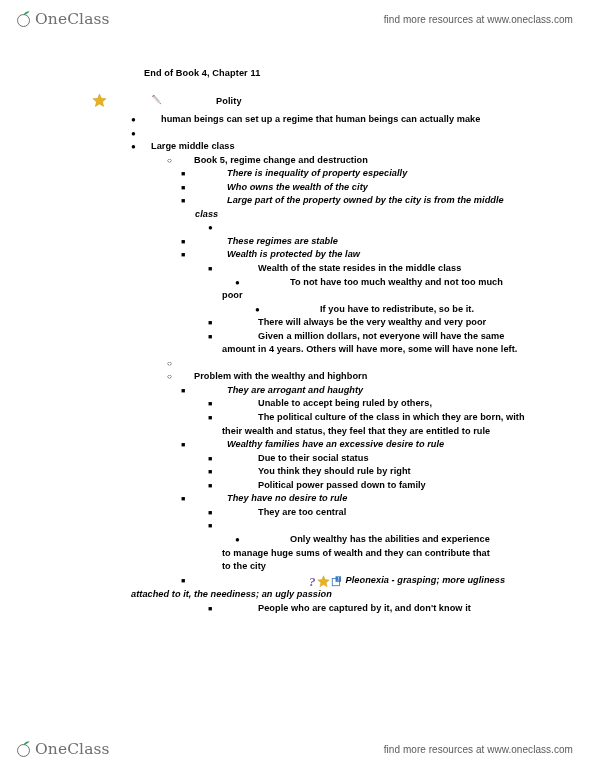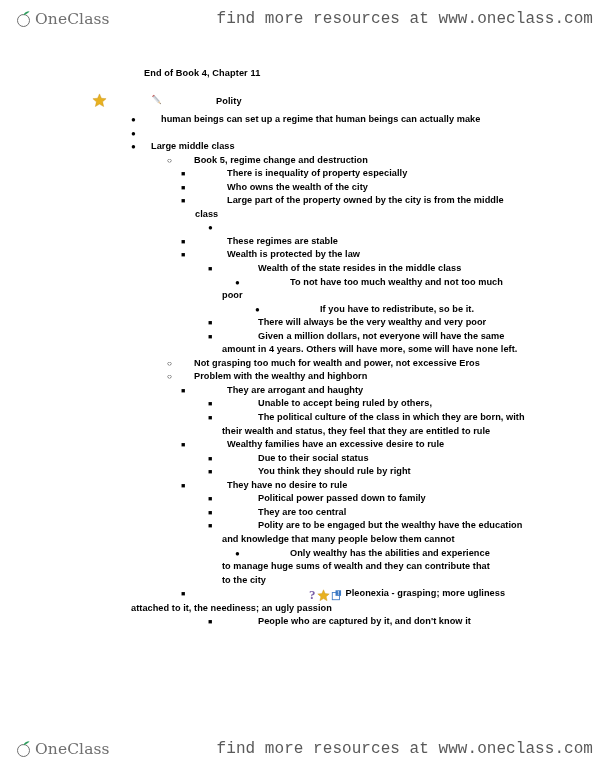--- a/index.html
+++ b/index.html
@@ -60,23 +60,23 @@
   }
   .logo-text {
     font-family: "DejaVu Serif", serif;
     font-size: 15.5px;
     color: #6f6f6f;
     letter-spacing: 0.1px;
     line-height: 17px;
   }
   .brand-tagline {
     position: absolute;
-    right: 2px;
-    font-family: Liberation Mono, monospace;
-    font-size: 16px;
+    right: 22px;
+    font-family: Liberation Sans, sans-serif;
+    font-size: 10px;
     color: #5a5a5a;
     letter-spacing: 0.05px;
   }
 
   
   .doc {
     position: absolute;
     left: 0;
     top: 0;
     width: 595px;
@@ -151,21 +151,21 @@
   }
 
   
   .lvl1 > .bullet { left: 131px; }
   .lvl1 > .row-text { margin-left: 161px; margin-right: 68px; text-indent: 0; }
 
   .lvl2 > .bullet { left: 167px; }
   .lvl2 > .row-text { margin-left: 194px; margin-right: 68px; }
 
   .lvl3 > .bullet { left: 181px; }
-  .lvl3 > .row-text { margin-left: 227px; margin-right: 68px; }
+  .lvl3 > .row-text { margin-left: 227px; margin-right: 68px; font-style: italic; }
 
   .lvl4 > .bullet { left: 208px; }
   .lvl4 > .row-text { margin-left: 258px; margin-right: 68px; }
 
   .lvl5 > .bullet { left: 235px; }
   .lvl5 > .row-text { margin-left: 290px; margin-right: 68px; }
 
   .icons-inline {
     display: inline-flex;
     align-items: center;
@@ -290,21 +290,20 @@
     </div>
 
 
     <div class="row lvl4">
       <span class="bullet square">■</span>
       <span class="row-text" style="margin-left:222px;text-indent:36px;margin-right:64px">Given a million dollars, not everyone will have the same amount in 4 years. Others will have more, some will have none left.</span>
     </div>
 
     <div class="row lvl2">
       <span class="bullet circle">○</span>
-      <span class="row-text">Not grasping too much for wealth and power, not excessive Eros</span>
     </div>
 
     <div class="row lvl2">
       <span class="bullet circle">○</span>
       <span class="row-text">Problem with the wealthy and highborn</span>
     </div>
 
     <div class="row lvl3">
       <span class="bullet square">■</span>
       <span class="row-text">They are arrogant and haughty</span>
@@ -328,38 +327,37 @@
     <div class="row lvl4">
       <span class="bullet square">■</span>
       <span class="row-text">Due to their social status</span>
     </div>
 
     <div class="row lvl4">
       <span class="bullet square">■</span>
       <span class="row-text">You think they should rule by right</span>
     </div>
 
+    <div class="row lvl4">
+      <span class="bullet square">■</span>
+      <span class="row-text">Political power passed down to family</span>
+    </div>
+
     <div class="row lvl3">
       <span class="bullet square">■</span>
       <span class="row-text">They have no desire to rule</span>
     </div>
 
     <div class="row lvl4">
       <span class="bullet square">■</span>
-      <span class="row-text">Political power passed down to family</span>
-    </div>
-
-    <div class="row lvl4">
-      <span class="bullet square">■</span>
       <span class="row-text">They are too central</span>
     </div>
 
     <div class="row lvl4">
       <span class="bullet square">■</span>
-      <span class="row-text" style="margin-left:222px;text-indent:36px;margin-right:62px">Polity are to be engaged but the wealthy have the education and knowledge that many people below them cannot</span>
     </div>
 
     <div class="row lvl5">
       <span class="bullet disc">●</span>
       <span class="row-text" style="margin-left:222px;text-indent:68px;margin-right:98px">Only wealthy has the abilities and experience to manage huge sums of wealth and they can contribute that to the city</span>
     </div>
 
     <div class="row lvl3">
       <span class="bullet square">■</span>
       <span class="row-text" style="margin-left:131px;text-indent:89px;margin-right:66px"><span class="icons-inline">

